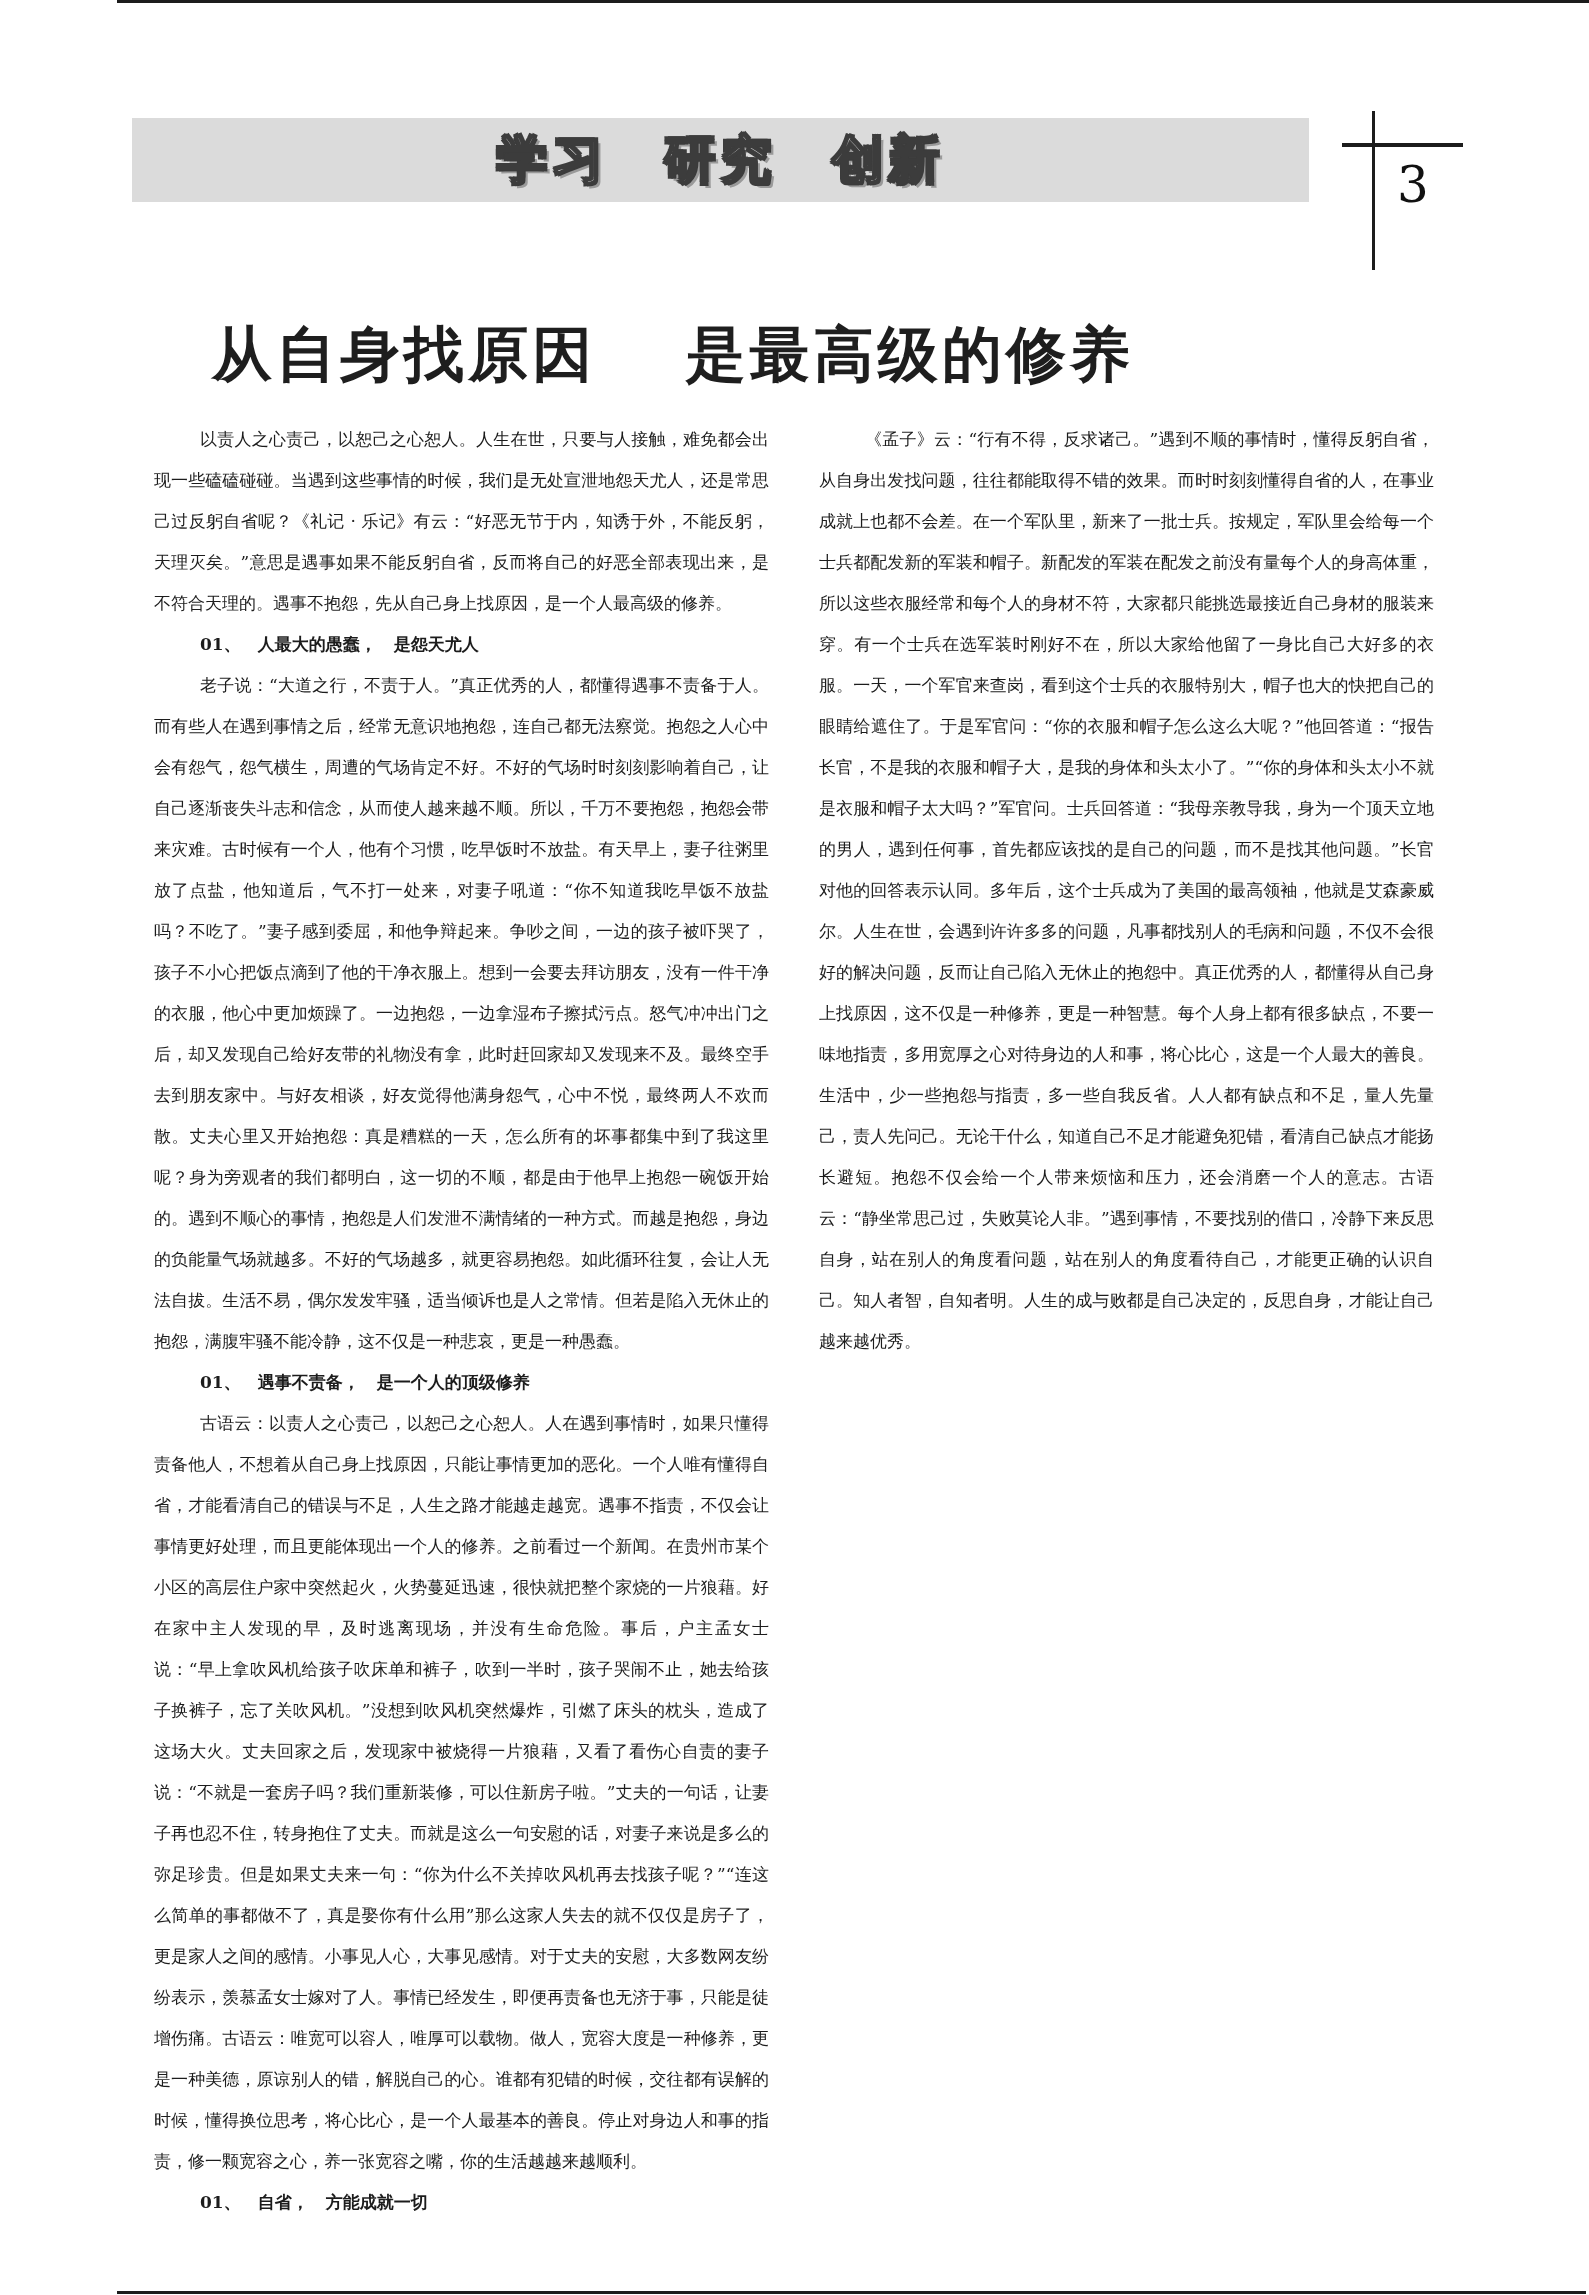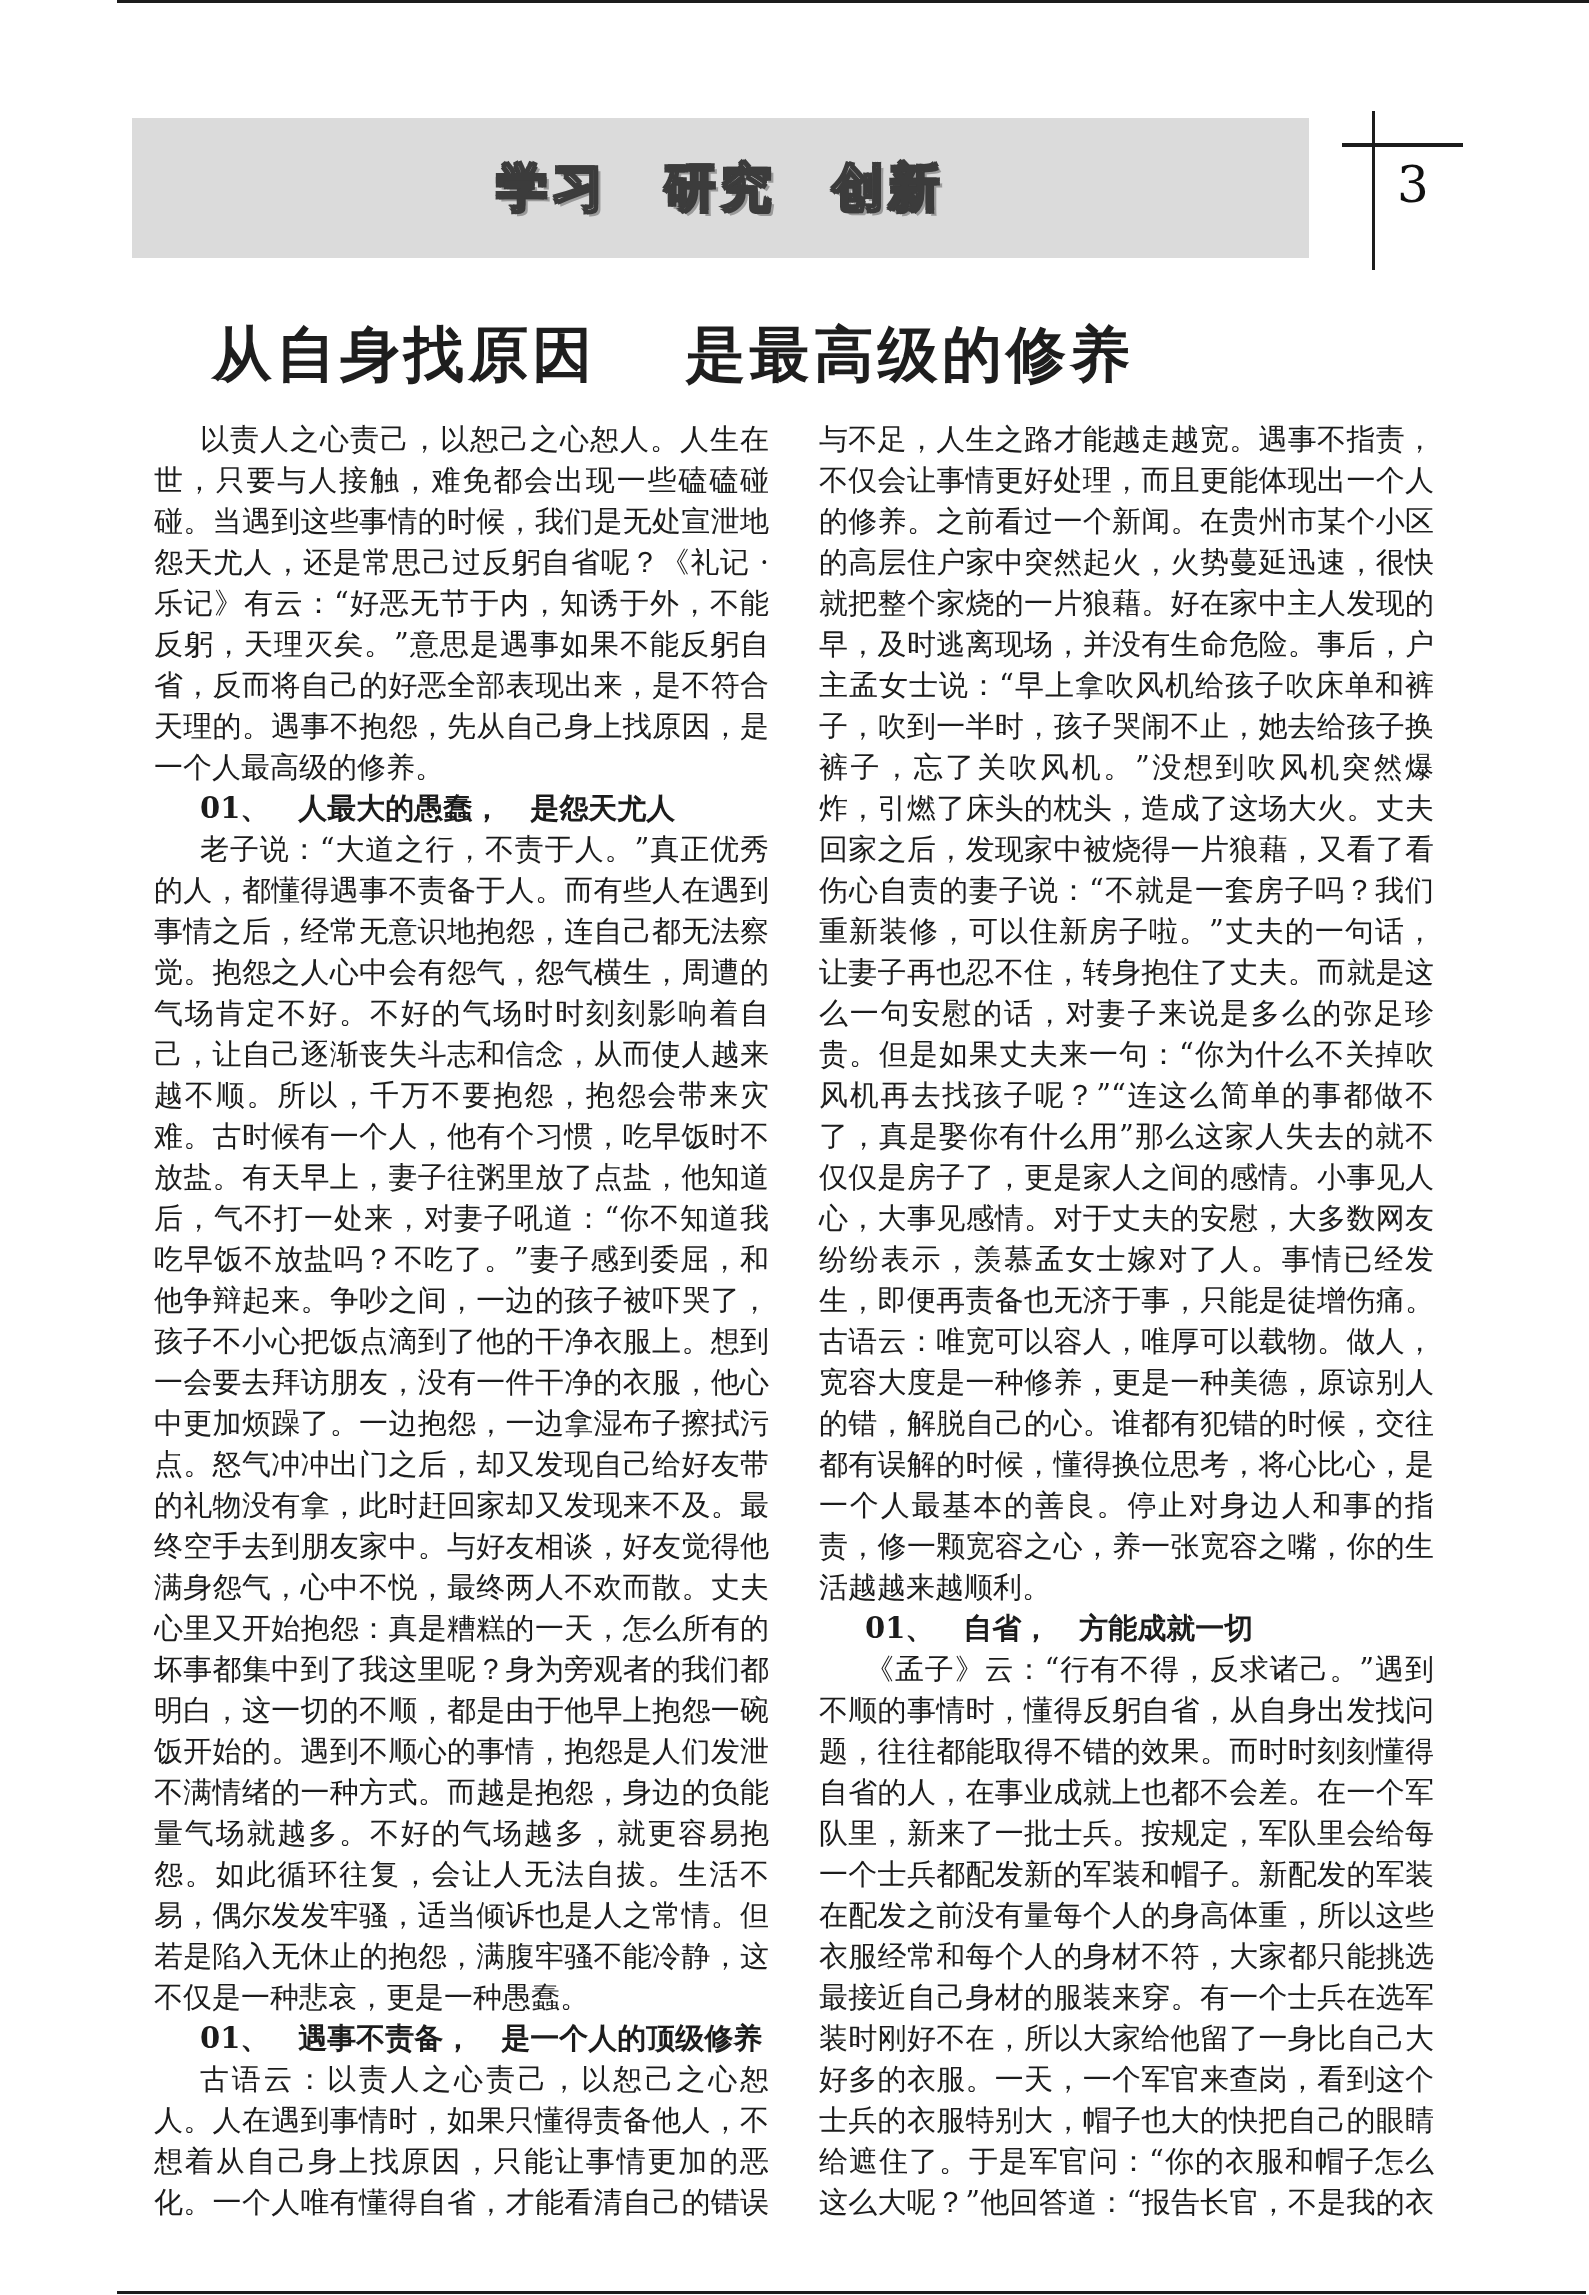--- a/index.html
+++ b/index.html
@@ -9,21 +9,21 @@
     background:#ffffff;
     margin:0 auto;
     overflow:hidden;
     font-family:"DejaVu Serif", serif;
   }
   .rule{position:absolute;background:#1c1c1c;}
   .rule-top{left:117px;top:0;width:1473px;height:3.3px;}
   .rule-bottom{left:117px;top:2291px;width:1469px;height:3.3px;}
 
   .banner{
-    position:absolute;left:132px;top:118px;width:1177px;height:140px;
+    position:absolute;left:132px;top:118px;width:1177px;height:84px;
     background:#dbdbdb;
     display:flex;align-items:center;justify-content:center;
   }
   .banner-text{
     font-family:"DejaVu Sans", sans-serif;
     font-weight:bold;
     font-size:51px;
     letter-spacing:5px;
     color:#f4f4f4;
     -webkit-text-stroke:2.1px #3c3c3c;
@@ -60,21 +60,21 @@
     column-gap:50px;
     column-fill:auto;
     overflow:hidden;
     font-size:22.4px;
     line-height:41px;
     text-align:justify;
     color:#1c1c1c;
   }
   .article p, .article h3{
     margin:0;padding:0;
-    font-size:29px;
+    font-size:17px;
     line-height:41px;
     text-indent:46px;
   }
   .article h3{
     font-weight:bold;
     white-space:pre-wrap;
   }
 </style>
 </head>
 <body>

